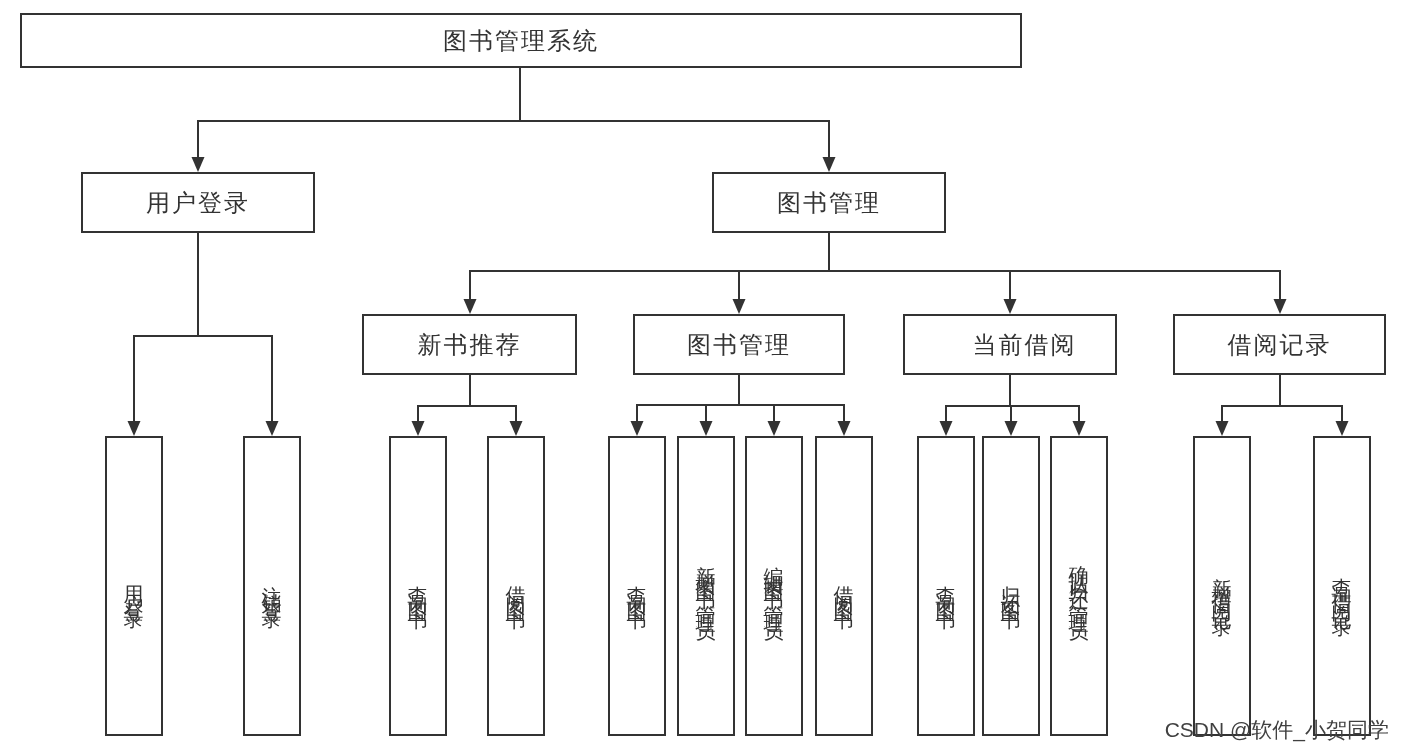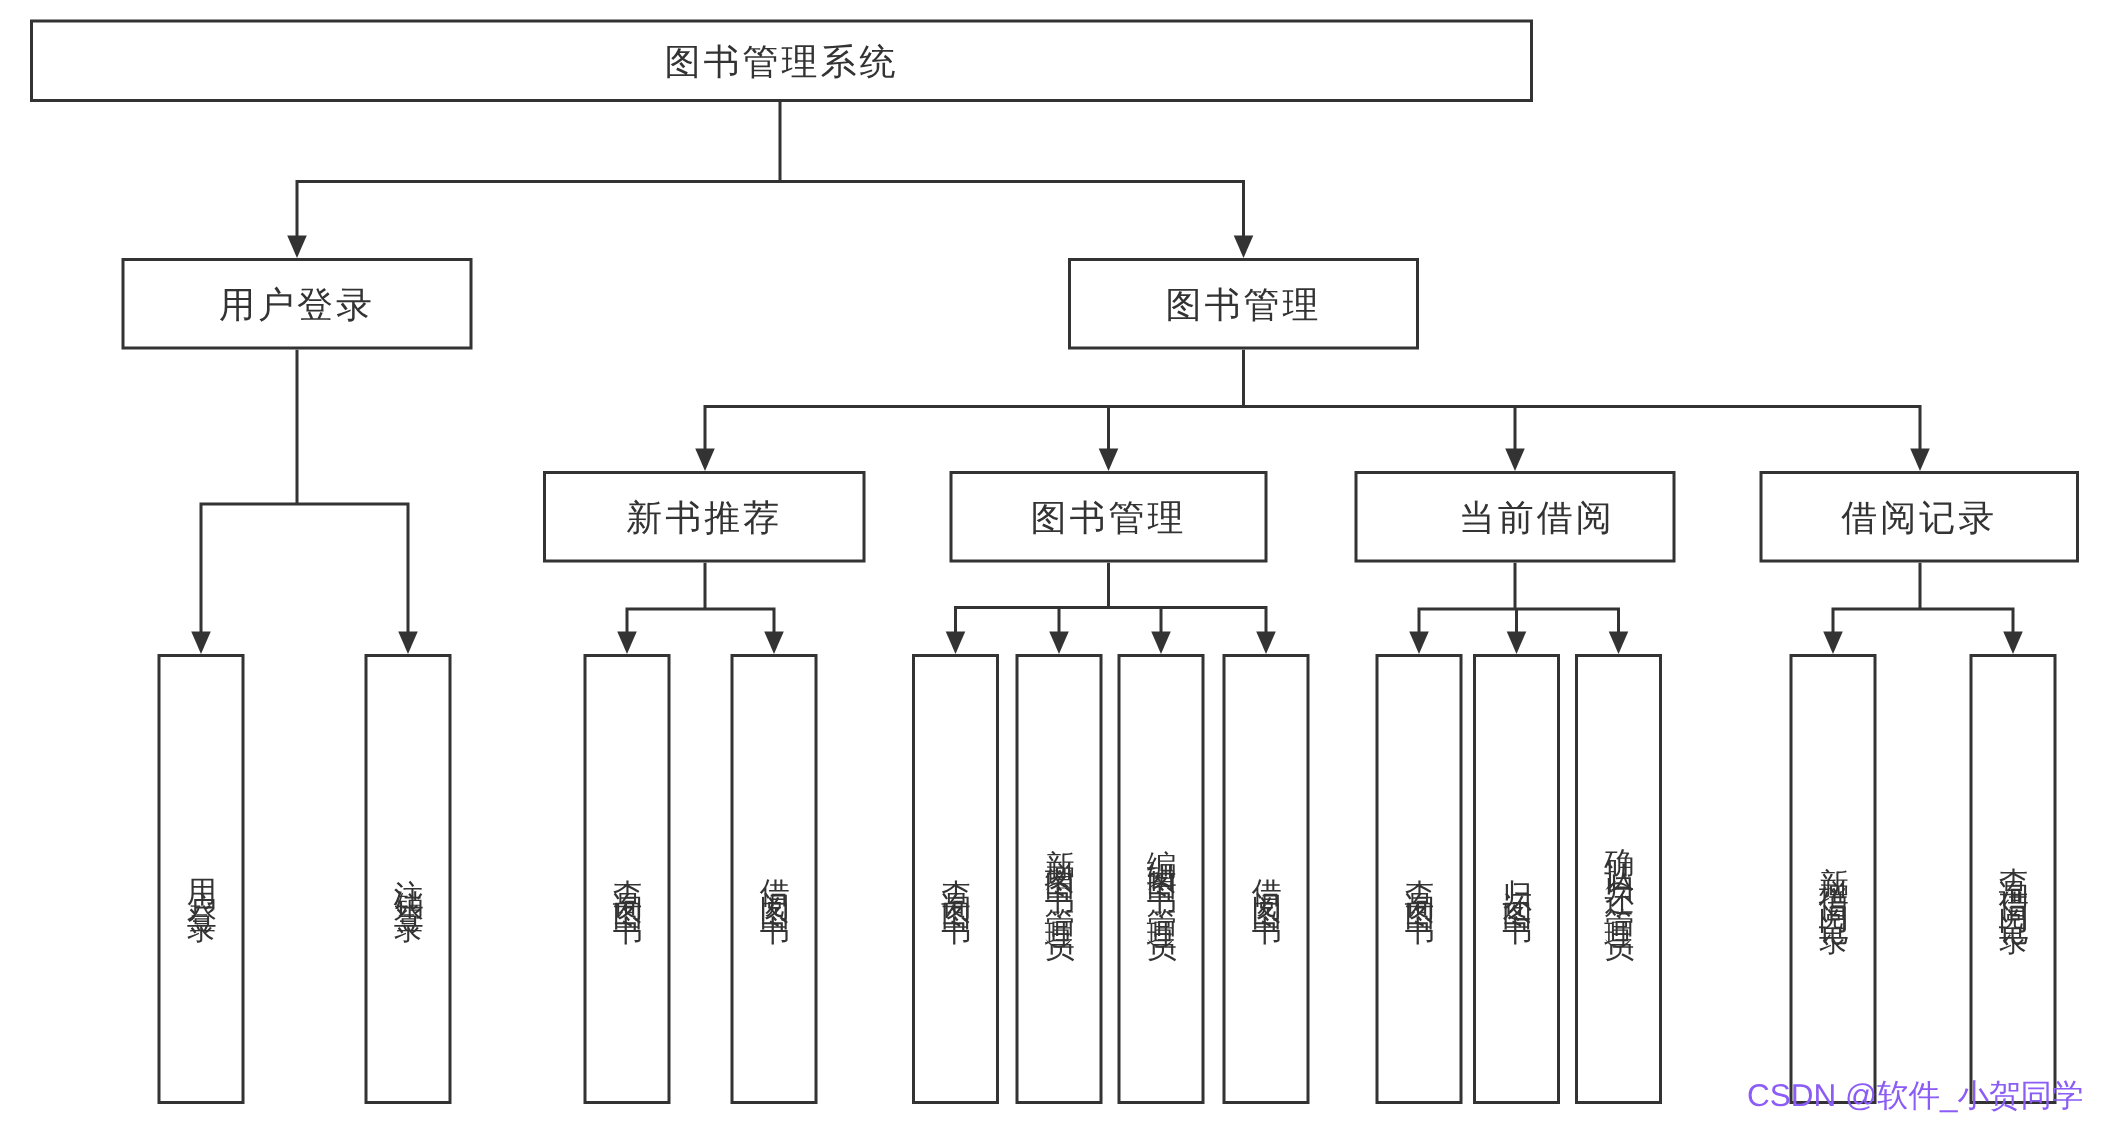--- a/index.html
+++ b/index.html
@@ -48,21 +48,21 @@
     font-size: 20px;
     letter-spacing: 8px;
     line-height: 1;
     color: #333333;
   }
   .watermark {
     position: absolute;
     right: 16px;
     top: 716px;
     font-size: 21px;
-    color: #8b5cf6;
+    color: #404040;
     white-space: nowrap;
   }
 </style>
 </head>
 <body>
 
 <div id="stage">
 
   <svg id="connectors" viewBox="0 0 1405 747" xmlns="http://www.w3.org/2000/svg">
     <g stroke="#333333" stroke-width="2" fill="none">

